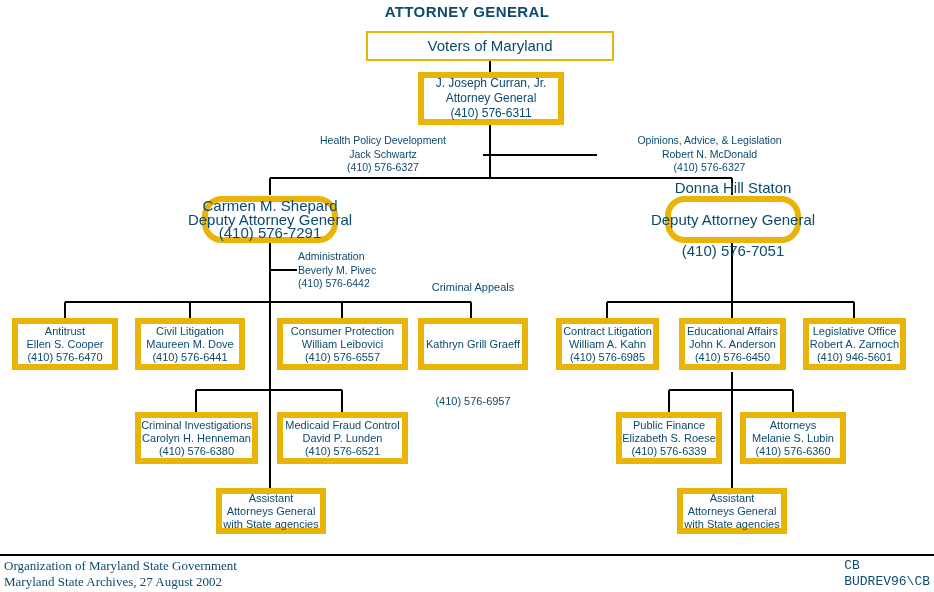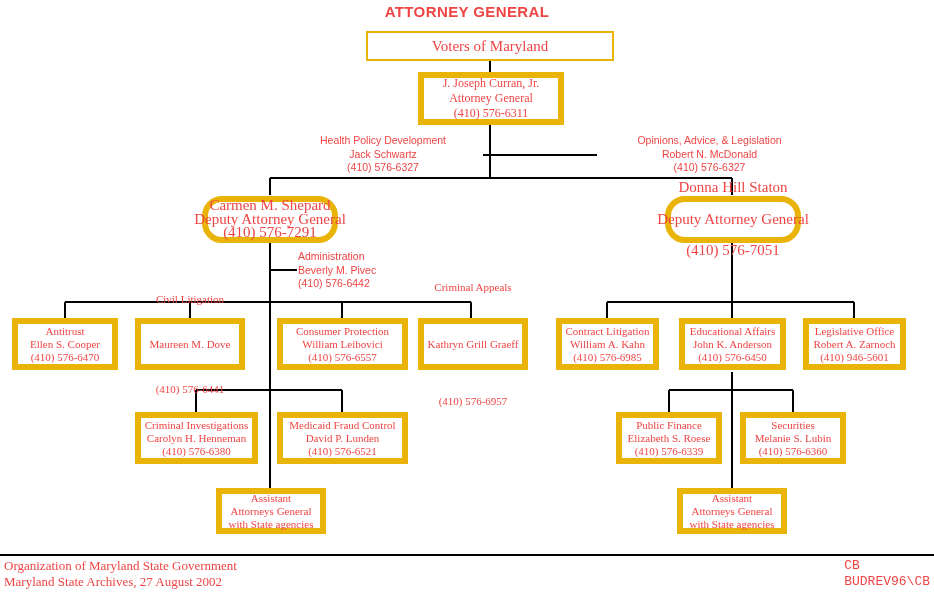--- a/index.html
+++ b/index.html
@@ -7,21 +7,21 @@
     margin: 0;
     padding: 0;
     background: #ffffff;
   }
   #page {
     position: relative;
     width: 934px;
     height: 592px;
     background: #ffffff;
     font-family: "Liberation Sans", sans-serif;
-    color: #ef4444;
+    color: #0c4a6e;
     overflow: hidden;
   }
   #connectors {
     position: absolute;
     left: 0;
     top: 0;
     width: 934px;
     height: 592px;
   }
 
@@ -44,21 +44,20 @@
     border: 6px solid #eab308;
     background: #ffffff;
     display: flex;
     flex-direction: column;
     align-items: center;
     justify-content: center;
     text-align: center;
     font-size: 11px;
     line-height: 13px;
     z-index: 2;
-    font-family: Liberation Serif, serif;
   }
   .box .line {
     display: block;
     white-space: nowrap;
   }
   .box.voters {
     font-size: 15px;
     line-height: 18px;
     border-width: 2px;
   }
@@ -203,21 +202,21 @@
     <span class="line">Deputy Attorney General</span>
     <span class="line">(410) 576-7051</span>
   </div>
 
   <div class="box" style="left:12px; top:318px; width:106px; height:52px;text-align:center;">
     <span class="line">Antitrust</span>
     <span class="line">Ellen S. Cooper</span>
     <span class="line">(410) 576-6470</span>
   </div>
 
-  <div class="box" style="left:135px; top:318px; width:110px; height:52px;gap:32px;">
+  <div class="box" style="left:135px; top:318px; width:110px; height:52px;">
     <span class="line">Civil Litigation</span>
     <span class="line">Maureen M. Dove</span>
     <span class="line">(410) 576-6441</span>
   </div>
 
   <div class="box" style="left:277px; top:318px; width:131px; height:52px;">
     <span class="line">Consumer Protection</span>
     <span class="line">William Leibovici</span>
     <span class="line">(410) 576-6557</span>
   </div>
@@ -258,21 +257,21 @@
     <span class="line">(410) 576-6521</span>
   </div>
 
   <div class="box" style="left:616px; top:412px; width:106px; height:52px;">
     <span class="line">Public Finance</span>
     <span class="line">Elizabeth S. Roese</span>
     <span class="line">(410) 576-6339</span>
   </div>
 
   <div class="box" style="left:740px; top:412px; width:106px; height:52px;">
-    <span class="line">Securities</span>
+    <span class="line">Attorneys</span>
     <span class="line">Melanie S. Lubin</span>
     <span class="line">(410) 576-6360</span>
   </div>
 
   <div class="box" style="left:216px; top:488px; width:110px; height:46px;">
     <span class="line">Assistant</span>
     <span class="line">Attorneys General</span>
     <span class="line">with State agencies</span>
   </div>
 

